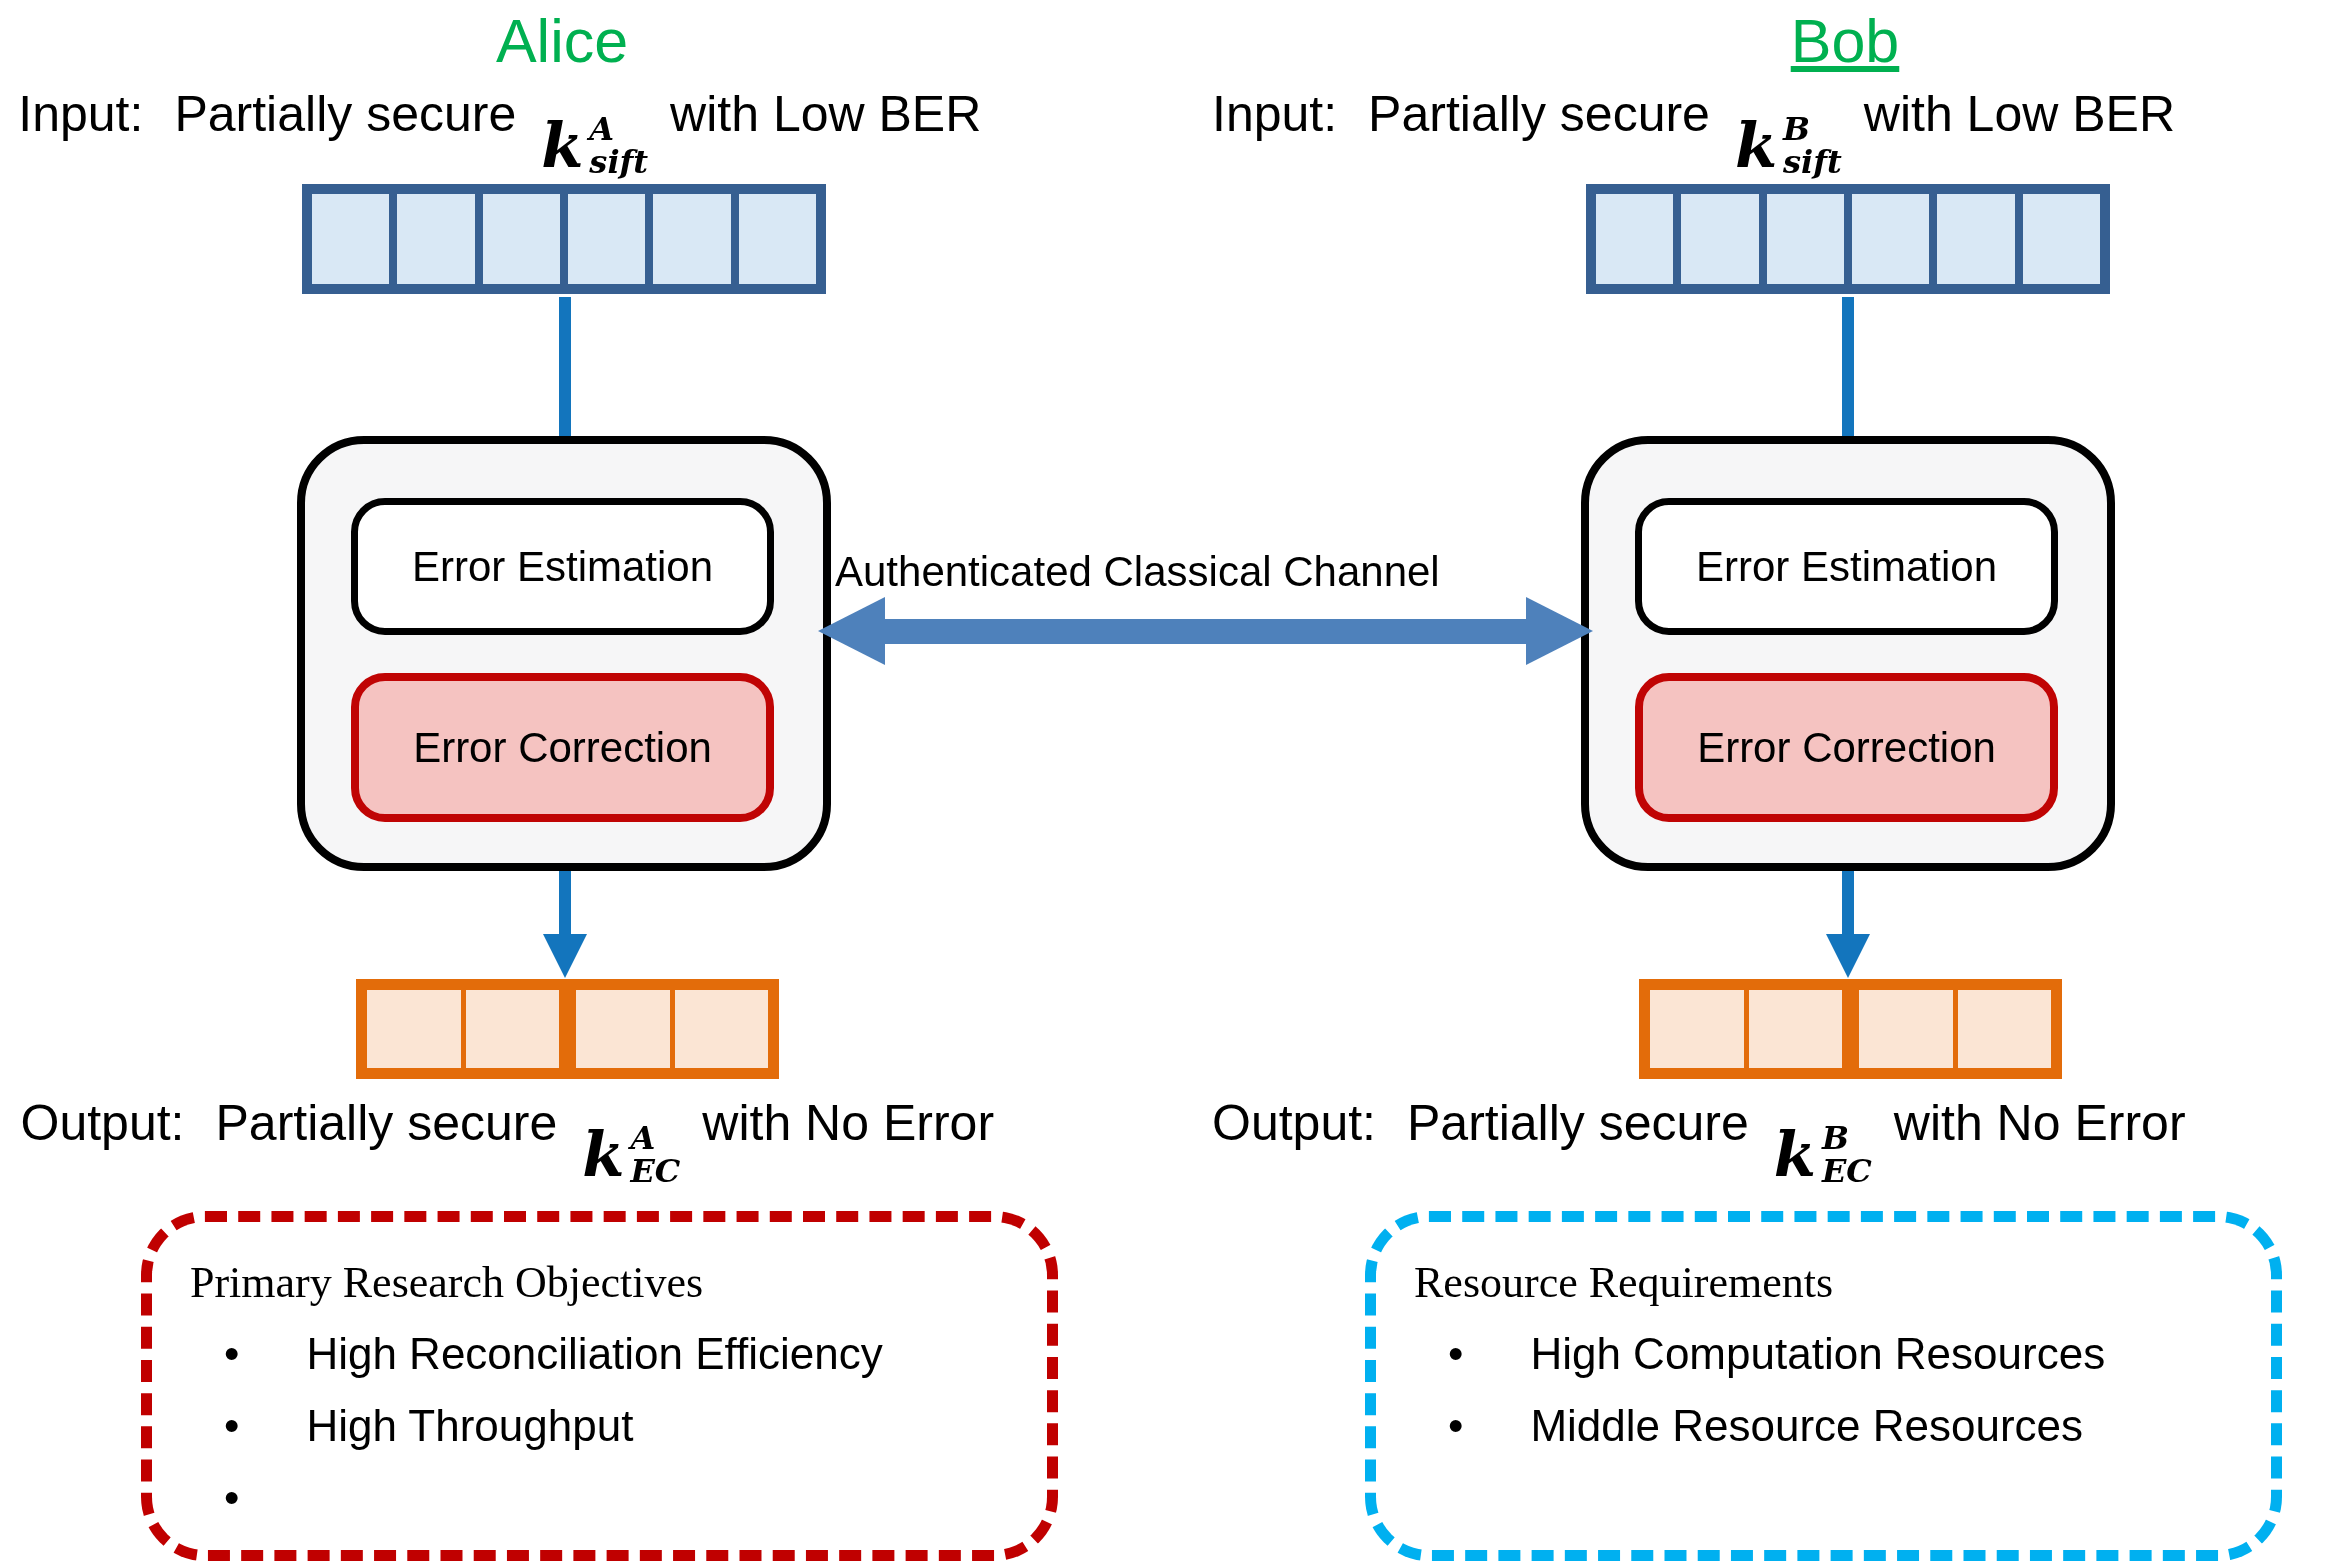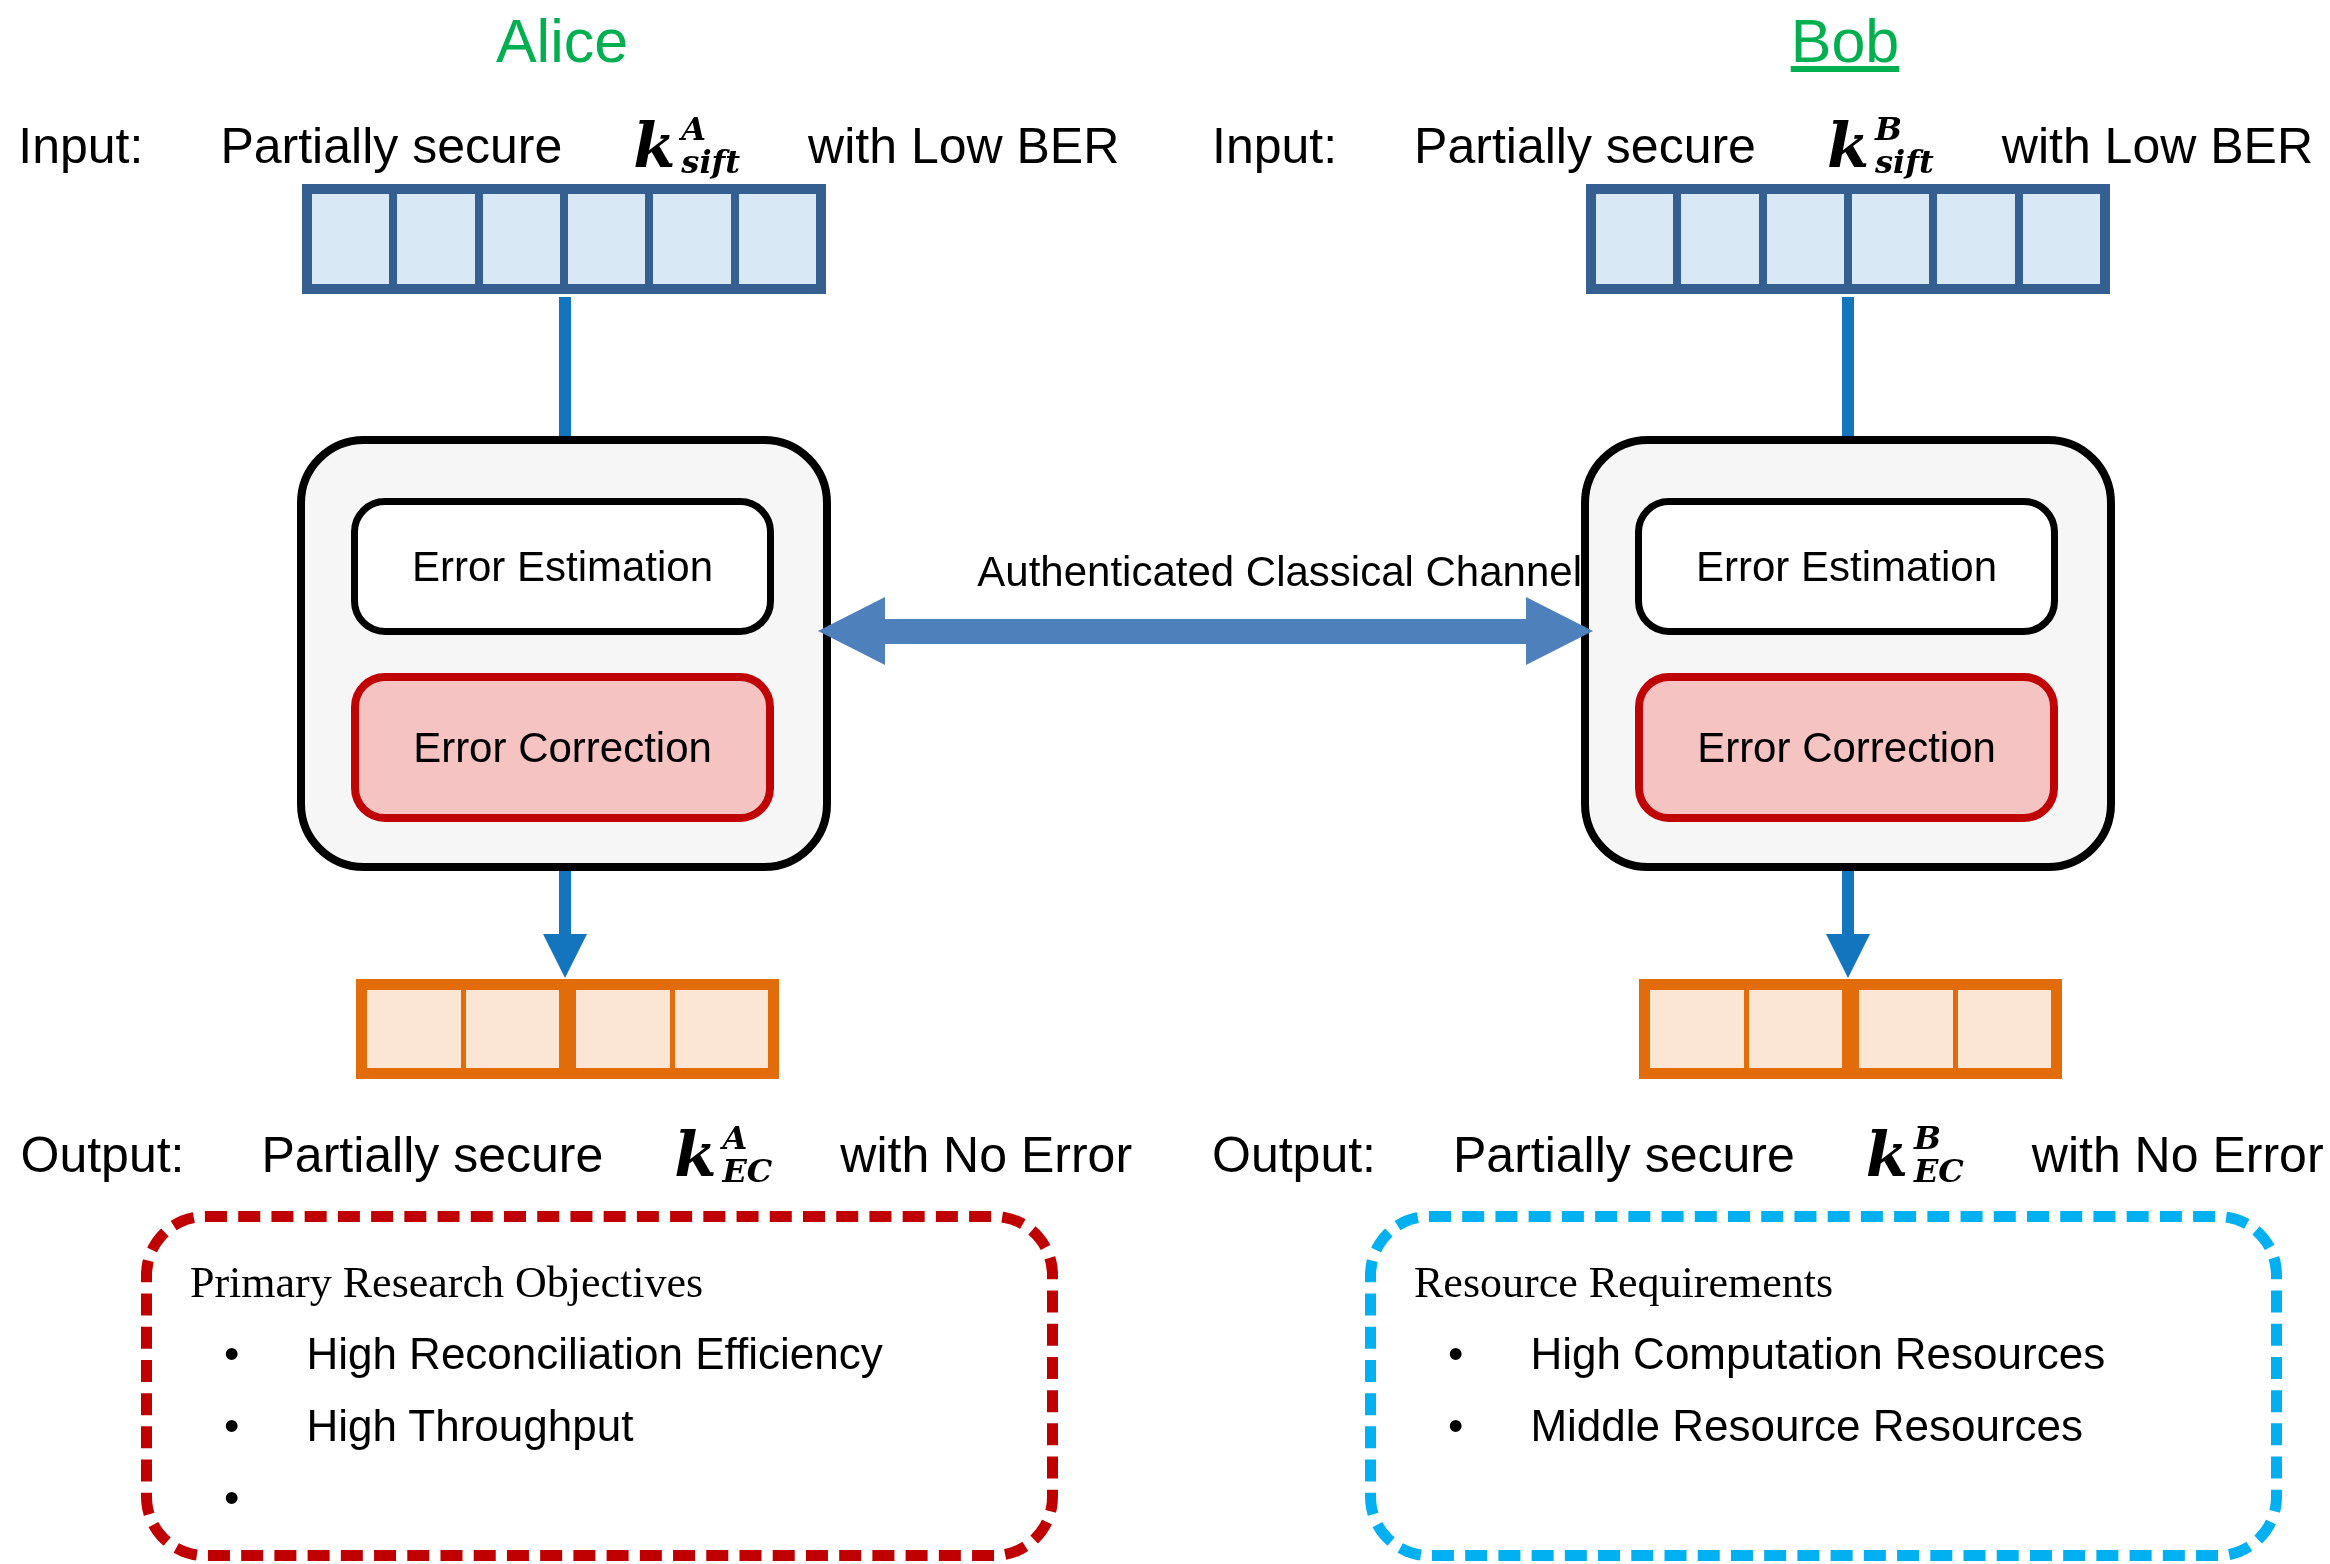--- a/index.html
+++ b/index.html
@@ -8,22 +8,22 @@
     font-family:"Liberation Sans", sans-serif; color:#000; overflow:hidden;
   }
 
   
   .party-name { position:absolute; width:512px; text-align:center;
     font-size:61px; color:#00B050; }
   #alice-name { left:306px; top:5.9px; }
   #bob-name   { left:1589px; top:5.9px;text-decoration:underline; }
 
   
-  .io-line { position:absolute; height:121px; display:flex; align-items:center;
-    font-size:50px; white-space:nowrap;gap:46px; }
+  .io-line { position:absolute; height:121px; display:flex; 
+    font-size:50px; white-space:nowrap; }
   #alice-input  { left:18.3px;   top:85px; }
   #bob-input    { left:1212px; top:85px; }
   #alice-output { left:20.5px;   top:1094px; }
   #bob-output   { left:1212px; top:1094px; }
   .io-line .prefix { margin-right:31px; }
   .math { display:inline-flex; align-items:center; margin:0 22px 0 25px; }
   .math .k { font-family:"DejaVu Serif", serif; font-style:italic; font-weight:bold;
     font-size:61px; line-height:1; }
   .math .stack { display:inline-flex; flex-direction:column; margin-left:5.9px;
     font-family:"DejaVu Serif", serif; font-style:italic; font-weight:bold;
@@ -63,21 +63,21 @@
     font-size:42px; border-radius:34px; text-align:center; }
   .estimation { height:137px; background:#ffffff; border:7.3px solid #000; }
   .correction { height:149px; background:#F5C3C1; border:8.8px solid #C00404; }
   #alice-est { left:351px;  top:498px; }
   #alice-cor { left:351px;  top:673px; }
   #bob-est   { left:1635px; top:498px; }
   #bob-cor   { left:1635px; top:673px; }
 
   
   #channel-label { position:absolute; left:835px; top:548px; width:747px;
-    text-align:right; font-size:42px; }
+    text-align:left; font-size:42px; }
   #channel-shaft { position:absolute; left:881px; top:619px; width:646px;
     height:25px; background:#4E81BB; }
   .head-left { position:absolute; width:0; height:0;
     border-top:34px solid transparent; border-bottom:34px solid transparent;
     border-right:67px solid #4E81BB; left:818px; top:597px; }
   .head-right { position:absolute; width:0; height:0;
     border-top:34px solid transparent; border-bottom:34px solid transparent;
     border-left:67px solid #4E81BB; left:1526px; top:597px; }
 
   

